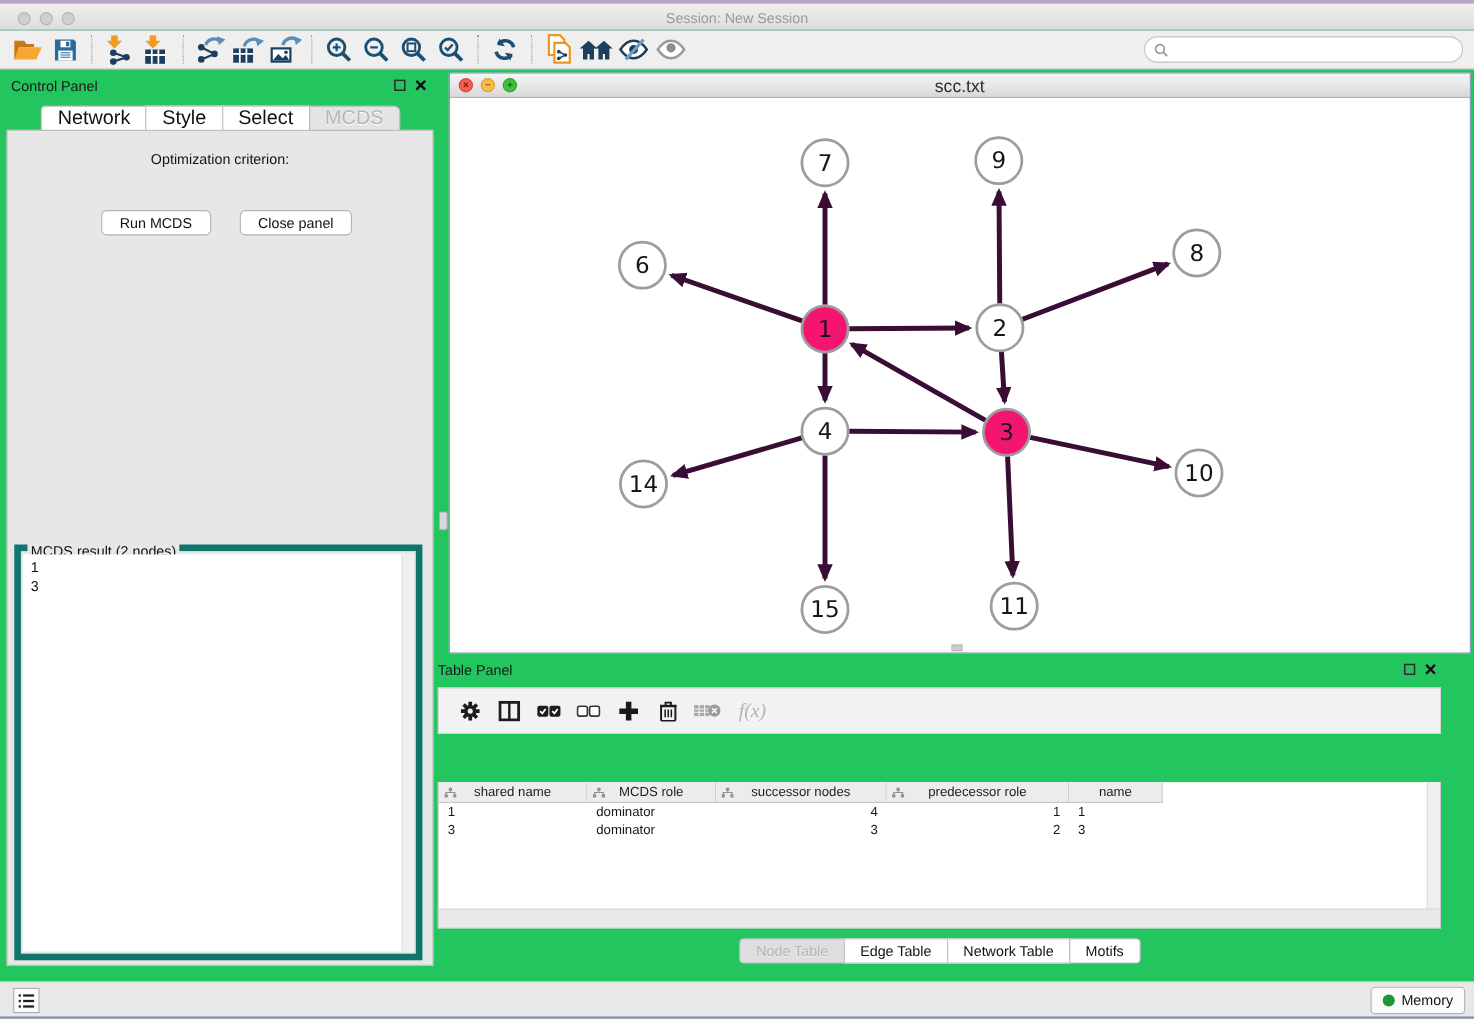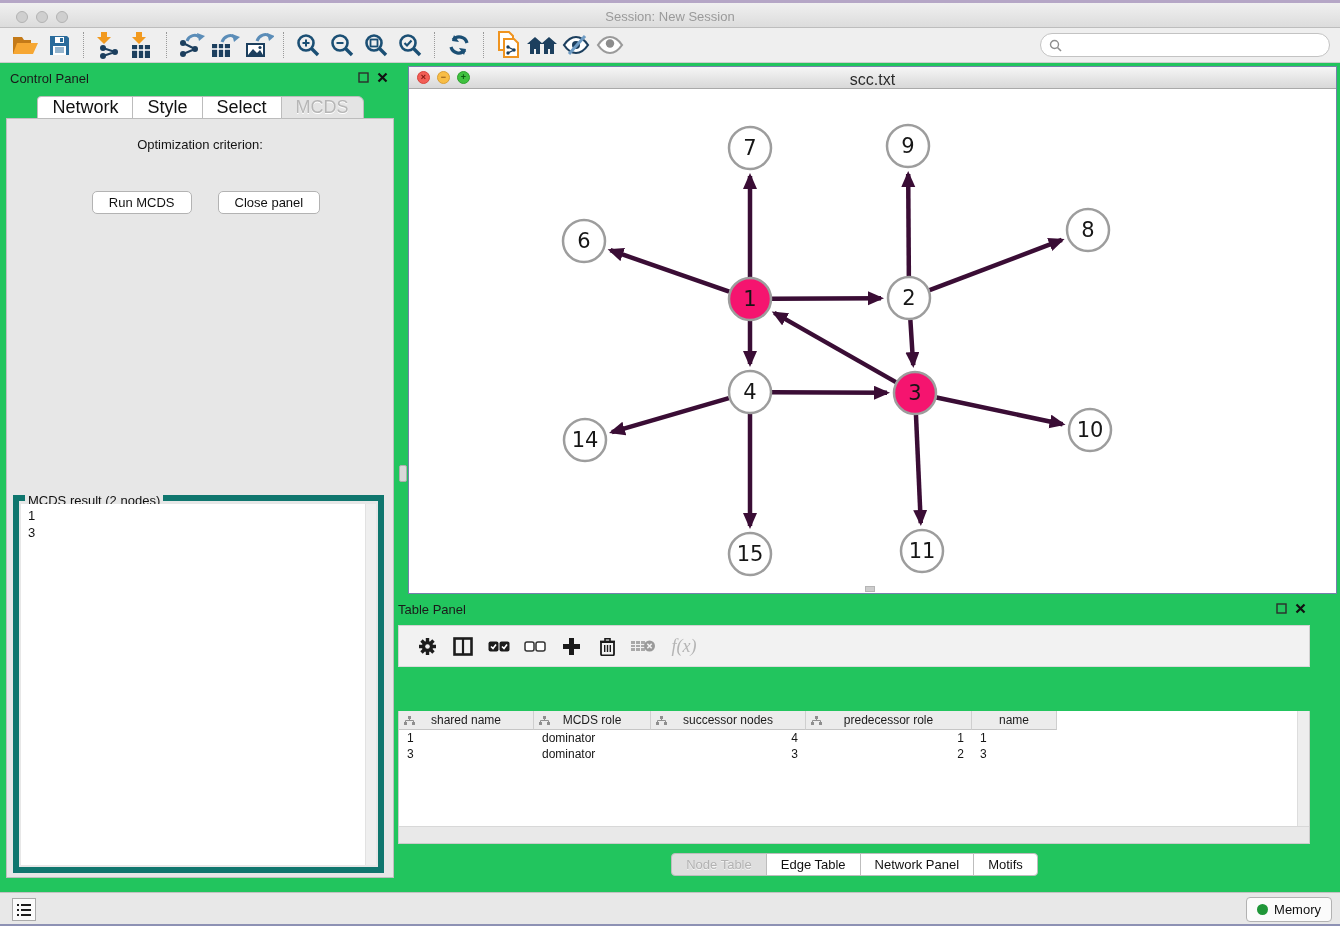--- a/index.html
+++ b/index.html
@@ -505,21 +505,21 @@
             <div class="td right" style="width: 166px;">2</div>
             <div class="td" style="width: 85px;">3</div>
           </div>
         </div>
       <div class="vtrack2"></div>
       <div class="hstrip"></div>
     </div>
     <div class="tp-tabs">
       <div class="tp-tab disabled">Node Table</div>
       <div class="tp-tab">Edge Table</div>
-      <div class="tp-tab">Network Panel</div>
+      <div class="tp-tab">Network Table</div>
       <div class="tp-tab last">Motifs</div>
     </div>
   </div>
 
   <div class="statusbar">
     <button class="list-btn">
         <svg width="16" height="14" viewBox="0 0 16 14">
           <g fill="#1d1d1d">
             <rect x="1" y="1" width="2" height="2"></rect>
             <rect x="1" y="6" width="2" height="2"></rect>

